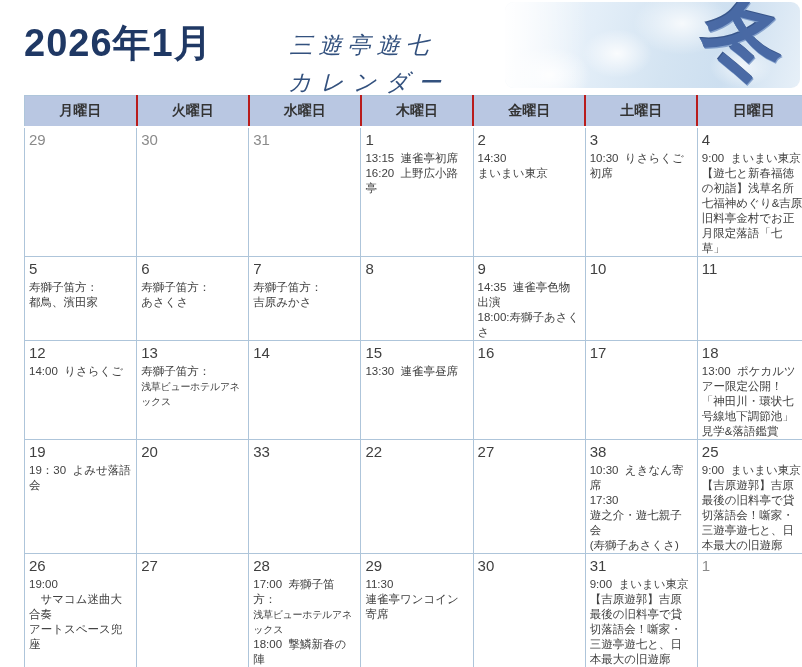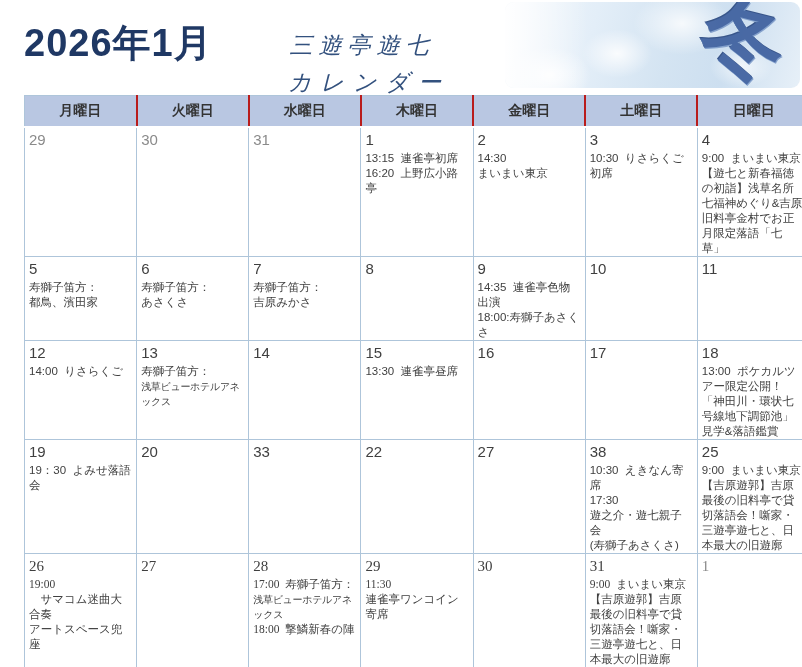--- a/index.html
+++ b/index.html
@@ -58,21 +58,21 @@
   }
   .cal th:first-child{border-left:none;}
   .cal td{
     border:1px solid #aec5da;vertical-align:top;
     padding:2px 4px 0 4px;overflow:hidden;
   }
   .cal tbody tr:nth-child(1) td{height:99px;}
   .cal tbody tr:nth-child(2) td{height:73px;}
   .cal tbody tr:nth-child(3) td{height:76px;}
   .cal tbody tr:nth-child(4) td{height:89px;}
-  .cal tbody tr:nth-child(5) td{height:98px;font-family:Liberation Serif, serif;}
+  .cal tbody tr:nth-child(5) td{height:98px;}
   .cal tbody tr:nth-child(6) td{height:71px;}
   .daynum{
     text-align:left;font-size:15px;color:#3f3f3f;
     padding:1px 4px 2px 0;line-height:18px;
   }
   td.other-month .daynum{color:#8a8a8a;}
   .event{
     font-size:11.5px;color:#404040;line-height:15px;
     white-space:pre-wrap;word-break:break-all;
   }

